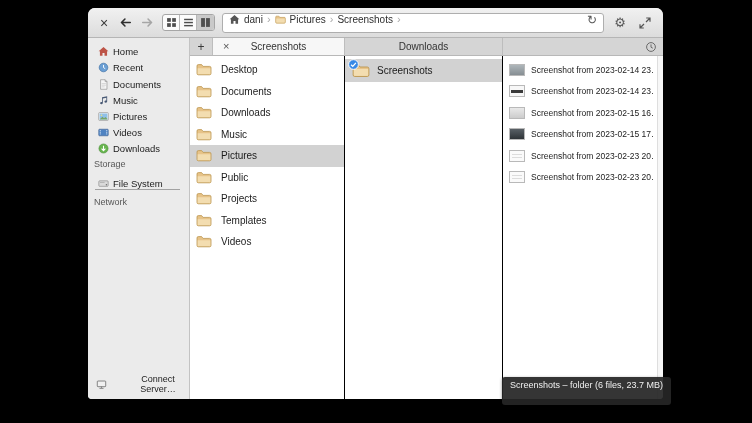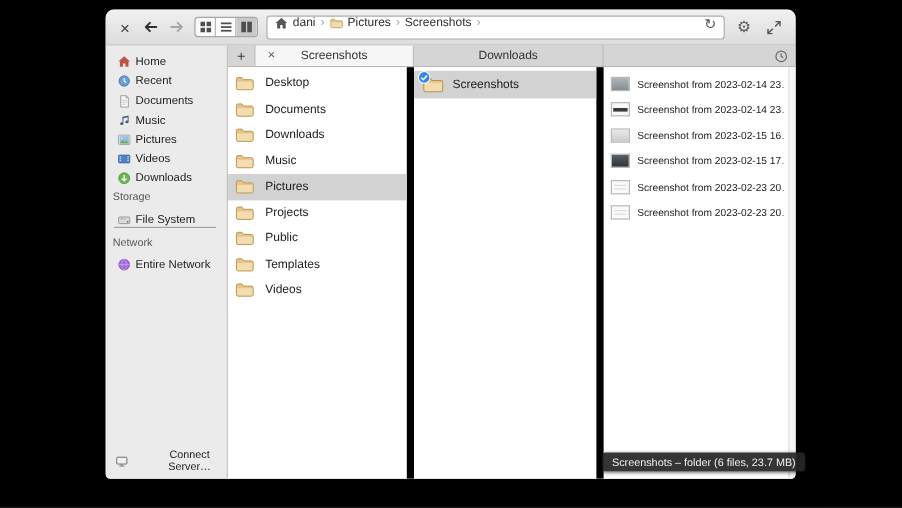--- a/index.html
+++ b/index.html
@@ -67,21 +67,21 @@
          border-right:1px solid #bdbdbd; }
   .tab:nth-child(1) { width:132px; background:#f7f7f7; }
   .tab:nth-child(2) { width:158px; }
   .tab-close { position:absolute; left:10px; top:50%; transform:translateY(-52%);
                font-size:11px; color:#555; line-height:1; }
   .history { margin-left:auto; width:24px; display:flex; align-items:center; justify-content:center; }
   .history svg { width:12px; height:12px; display:block; }
 
   
   .columns { flex:1 1 auto; display:flex; background:#fff; min-height:0; }
-  .fcol { padding-top:3px; overflow:hidden; border-right:6px solid #000000; }
+  .fcol { padding-top:3px; overflow:hidden; border-right:1px solid #000000; }
   .col-places { width:155px; flex:0 0 155px; }
   .col-pics { width:158px; flex:0 0 158px; }
   .col-files { flex:1 1 auto; min-width:0; border-right:0; }
   .gutter { width:6px; flex:0 0 6px; background:#f7f7f7; border-left:1px solid #dedede; }
 
   .frow { height:21.5px; display:flex; align-items:center; gap:9px; padding:0 4px 0 6px;
           font-size:10px; color:#1b1b1b; white-space:nowrap; }
   .frow.selected { background:#d2d2d2; }
   .frow-ic svg { width:16px; height:13px; display:block; }
   .frow.big { height:23px; gap:7px; padding-left:7px; }
@@ -97,21 +97,21 @@
   .th-a { background:linear-gradient(#aeb6ba, #868e93); }
   .th-b { background:#f7f7f7; }
   .th-b::after { content:''; position:absolute; left:1px; right:1px; top:4px; height:3px; background:#3a3a3a; }
   .th-c { background:linear-gradient(#e9e9e9, #cccccc); }
   .th-d { background:linear-gradient(#596066, #2e3337); }
   .th-e { background:#fafafa; }
   .th-e::after { content:''; position:absolute; left:2px; right:2px; top:3px; height:1px;
                  background:#dcdcdc; box-shadow:0 3px 0 #dcdcdc; }
 
   
-  .tooltip { position:absolute; left:502px; top:377px; height:16px; line-height:16px;
+  .tooltip { position:absolute; left:502px; top:377px; height:28px; line-height:16px;
              padding:0 8px; background:rgba(38,38,38,.93); color:#f0f0f0; font-size:9px;
              border-radius:3px; white-space:nowrap; box-shadow:0 1px 3px rgba(0,0,0,.5); }
 </style>
 </head>
 <body>
 
 <div class="stage">
   <div class="window">
 
     <div class="toolbar">
@@ -284,30 +284,20 @@
                 <svg viewBox="0 0 12 12">
                   <rect x="0.9" y="3.1" width="10.2" height="6" rx="0.9" fill="#dadada" stroke="#868686" stroke-width="0.7"></rect>
                   <rect x="2.2" y="4.4" width="5" height="0.9" fill="#aeaeae"></rect>
                   <circle cx="9.2" cy="7.4" r="0.8" fill="#6e6e6e"></circle>
                 </svg>
               </span>
               <span class="sb-label">File System</span>
             </div>
             <div class="sb-usage"></div>
             <div class="sb-header">Network</div>
-            <div class="sb-item">
-              <span class="ic">
-                <svg viewBox="0 0 12 12">
-                  <circle cx="6" cy="6" r="4.9" fill="#a468dd" stroke="#7a43ad" stroke-width="0.6"></circle>
-                  <ellipse cx="6" cy="6" rx="2.1" ry="4.9" fill="none" stroke="#d3b6f2" stroke-width="0.6"></ellipse>
-                  <path d="M1.1 6 H10.9" stroke="#d3b6f2" stroke-width="0.6"></path>
-                </svg>
-              </span>
-              <span class="sb-label">Entire Network</span>
-            </div>
           </div>
         <button class="connect">
           <span>
               <svg viewBox="0 0 12 12">
                 <rect x="1.4" y="2.2" width="9.2" height="6.2" rx="0.8" fill="#f0f0f0" stroke="#5f5f5f" stroke-width="0.8"></rect>
                 <path d="M6 8.4 V9.6 M3.8 10.2 H8.2" stroke="#5f5f5f" stroke-width="0.8" fill="none"></path>
               </svg>
             </span>
           <span>Connect Server…</span>
         </button>
@@ -388,31 +378,31 @@
                 <span class="frow-label">Pictures</span>
               </div>
               <div class="frow">
                 <span class="ic frow-ic">
                   <svg viewBox="0 0 16 13">
                     <path d="M1 3 Q1 1.6 2.4 1.6 H5.6 L7.1 3.4 H13.6 Q15 3.4 15 4.8 V10.4 Q15 11.8 13.6 11.8 H2.4 Q1 11.8 1 10.4 Z" fill="#e7c388"></path>
                     <path d="M1 5.2 H15 V10.4 Q15 11.8 13.6 11.8 H2.4 Q1 11.8 1 10.4 Z" fill="#f3ddb0"></path>
                     <path d="M1 3 Q1 1.6 2.4 1.6 H5.6 L7.1 3.4 H13.6 Q15 3.4 15 4.8 V10.4 Q15 11.8 13.6 11.8 H2.4 Q1 11.8 1 10.4 Z" fill="none" stroke="#bb954f" stroke-width="0.8"></path>
                   </svg>
                 </span>
+                <span class="frow-label">Public</span>
+              </div>
+              <div class="frow">
+                <span class="ic frow-ic">
+                  <svg viewBox="0 0 16 13">
+                    <path d="M1 3 Q1 1.6 2.4 1.6 H5.6 L7.1 3.4 H13.6 Q15 3.4 15 4.8 V10.4 Q15 11.8 13.6 11.8 H2.4 Q1 11.8 1 10.4 Z" fill="#e7c388"></path>
+                    <path d="M1 5.2 H15 V10.4 Q15 11.8 13.6 11.8 H2.4 Q1 11.8 1 10.4 Z" fill="#f3ddb0"></path>
+                    <path d="M1 3 Q1 1.6 2.4 1.6 H5.6 L7.1 3.4 H13.6 Q15 3.4 15 4.8 V10.4 Q15 11.8 13.6 11.8 H2.4 Q1 11.8 1 10.4 Z" fill="none" stroke="#bb954f" stroke-width="0.8"></path>
+                  </svg>
+                </span>
                 <span class="frow-label">Projects</span>
-              </div>
-              <div class="frow">
-                <span class="ic frow-ic">
-                  <svg viewBox="0 0 16 13">
-                    <path d="M1 3 Q1 1.6 2.4 1.6 H5.6 L7.1 3.4 H13.6 Q15 3.4 15 4.8 V10.4 Q15 11.8 13.6 11.8 H2.4 Q1 11.8 1 10.4 Z" fill="#e7c388"></path>
-                    <path d="M1 5.2 H15 V10.4 Q15 11.8 13.6 11.8 H2.4 Q1 11.8 1 10.4 Z" fill="#f3ddb0"></path>
-                    <path d="M1 3 Q1 1.6 2.4 1.6 H5.6 L7.1 3.4 H13.6 Q15 3.4 15 4.8 V10.4 Q15 11.8 13.6 11.8 H2.4 Q1 11.8 1 10.4 Z" fill="none" stroke="#bb954f" stroke-width="0.8"></path>
-                  </svg>
-                </span>
-                <span class="frow-label">Public</span>
               </div>
               <div class="frow">
                 <span class="ic frow-ic">
                   <svg viewBox="0 0 16 13">
                     <path d="M1 3 Q1 1.6 2.4 1.6 H5.6 L7.1 3.4 H13.6 Q15 3.4 15 4.8 V10.4 Q15 11.8 13.6 11.8 H2.4 Q1 11.8 1 10.4 Z" fill="#e7c388"></path>
                     <path d="M1 5.2 H15 V10.4 Q15 11.8 13.6 11.8 H2.4 Q1 11.8 1 10.4 Z" fill="#f3ddb0"></path>
                     <path d="M1 3 Q1 1.6 2.4 1.6 H5.6 L7.1 3.4 H13.6 Q15 3.4 15 4.8 V10.4 Q15 11.8 13.6 11.8 H2.4 Q1 11.8 1 10.4 Z" fill="none" stroke="#bb954f" stroke-width="0.8"></path>
                   </svg>
                 </span>
                 <span class="frow-label">Templates</span>

